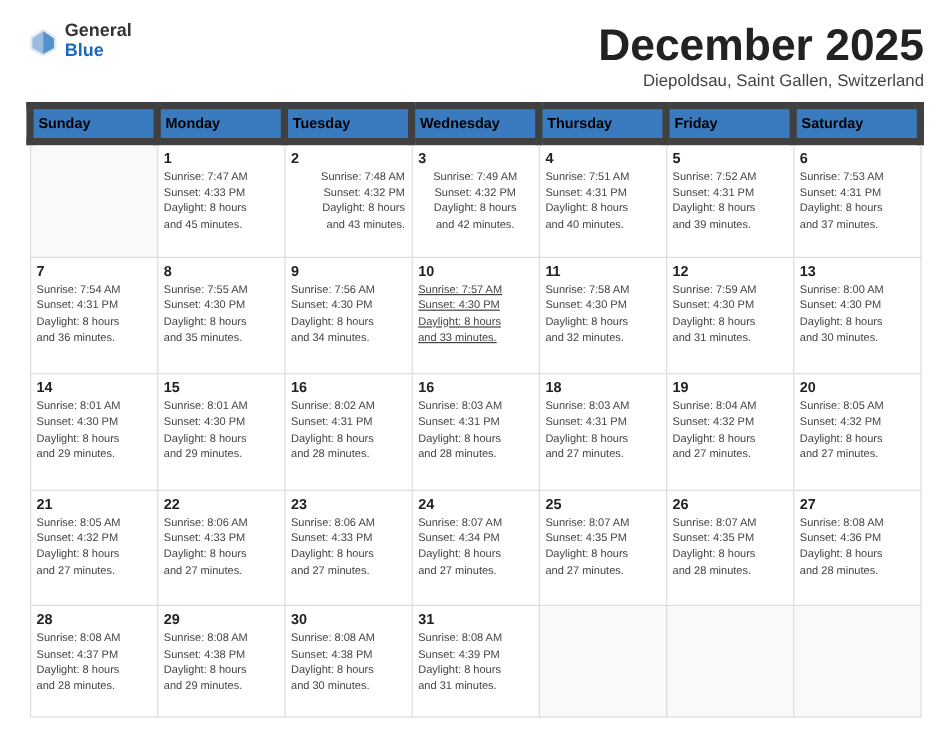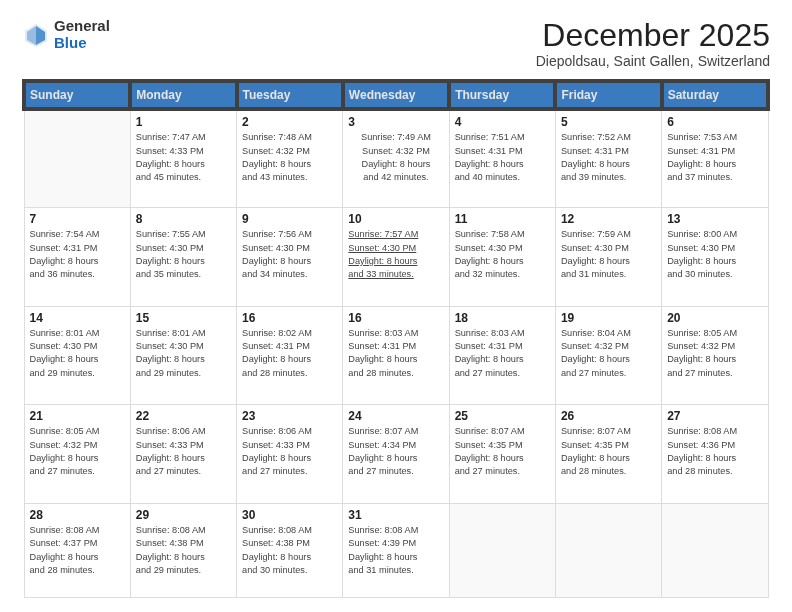--- a/index.html
+++ b/index.html
@@ -44,45 +44,45 @@
       color: #1a6bbf;
     }
     .logo-icon {
       width: 28px;
       height: 28px;
     }
     .title-block {
       text-align: right;
     }
     .month-title {
-      font-size: 32px;
-      font-weight: normal;
+      font-size: 37px;
+      font-weight: bold;
       color: #222;
       line-height: 1.1;
     }
     .location {
       font-size: 14px;
       color: #444;
       margin-left: 12px;
     }
     .calendar {
       flex: 1;
       border: 1px solid #ccc;
       border-collapse: collapse;
       width: 100%;
       table-layout: fixed;
     }
     .calendar th {
       background-color: #3a7abf;
-      color: #e5e5e5;
+      color: #000000;
       font-size: 12px;
       font-weight: bold;
       padding: 5px 4px;
       text-align: left;
-      border: 4px solid #404040;
+      border: 6px solid #404040;
     }
     .calendar td {
       vertical-align: top;
       padding: 4px 5px;
       border: 1px solid #ddd;
       font-size: 9.5px;
       color: #333;
       height: 82px;
       width: calc(100% / 7);
     }
@@ -144,21 +144,21 @@
           <td class="empty"></td>
           <td>
             <div class="day-num">1</div>
             <div class="day-info" style="white-space: pre-line;">Sunrise: 7:47 AM
 Sunset: 4:33 PM
 Daylight: 8 hours
 and 45 minutes.</div>
           </td>
           <td>
             <div class="day-num">2</div>
-            <div class="day-info" style="white-space: pre-line;">Sunrise: 7:48 AM
+            <div class="day-info" style="white-space: pre-line; text-align: right;">Sunrise: 7:48 AM
 Sunset: 4:32 PM
 Daylight: 8 hours
 and 43 minutes.</div>
           </td>
           <td>
             <div class="day-num">3</div>
             <div class="day-info" style="white-space: pre-line; text-align: center;">Sunrise: 7:49 AM
 Sunset: 4:32 PM
 Daylight: 8 hours
 and 42 minutes.</div>

